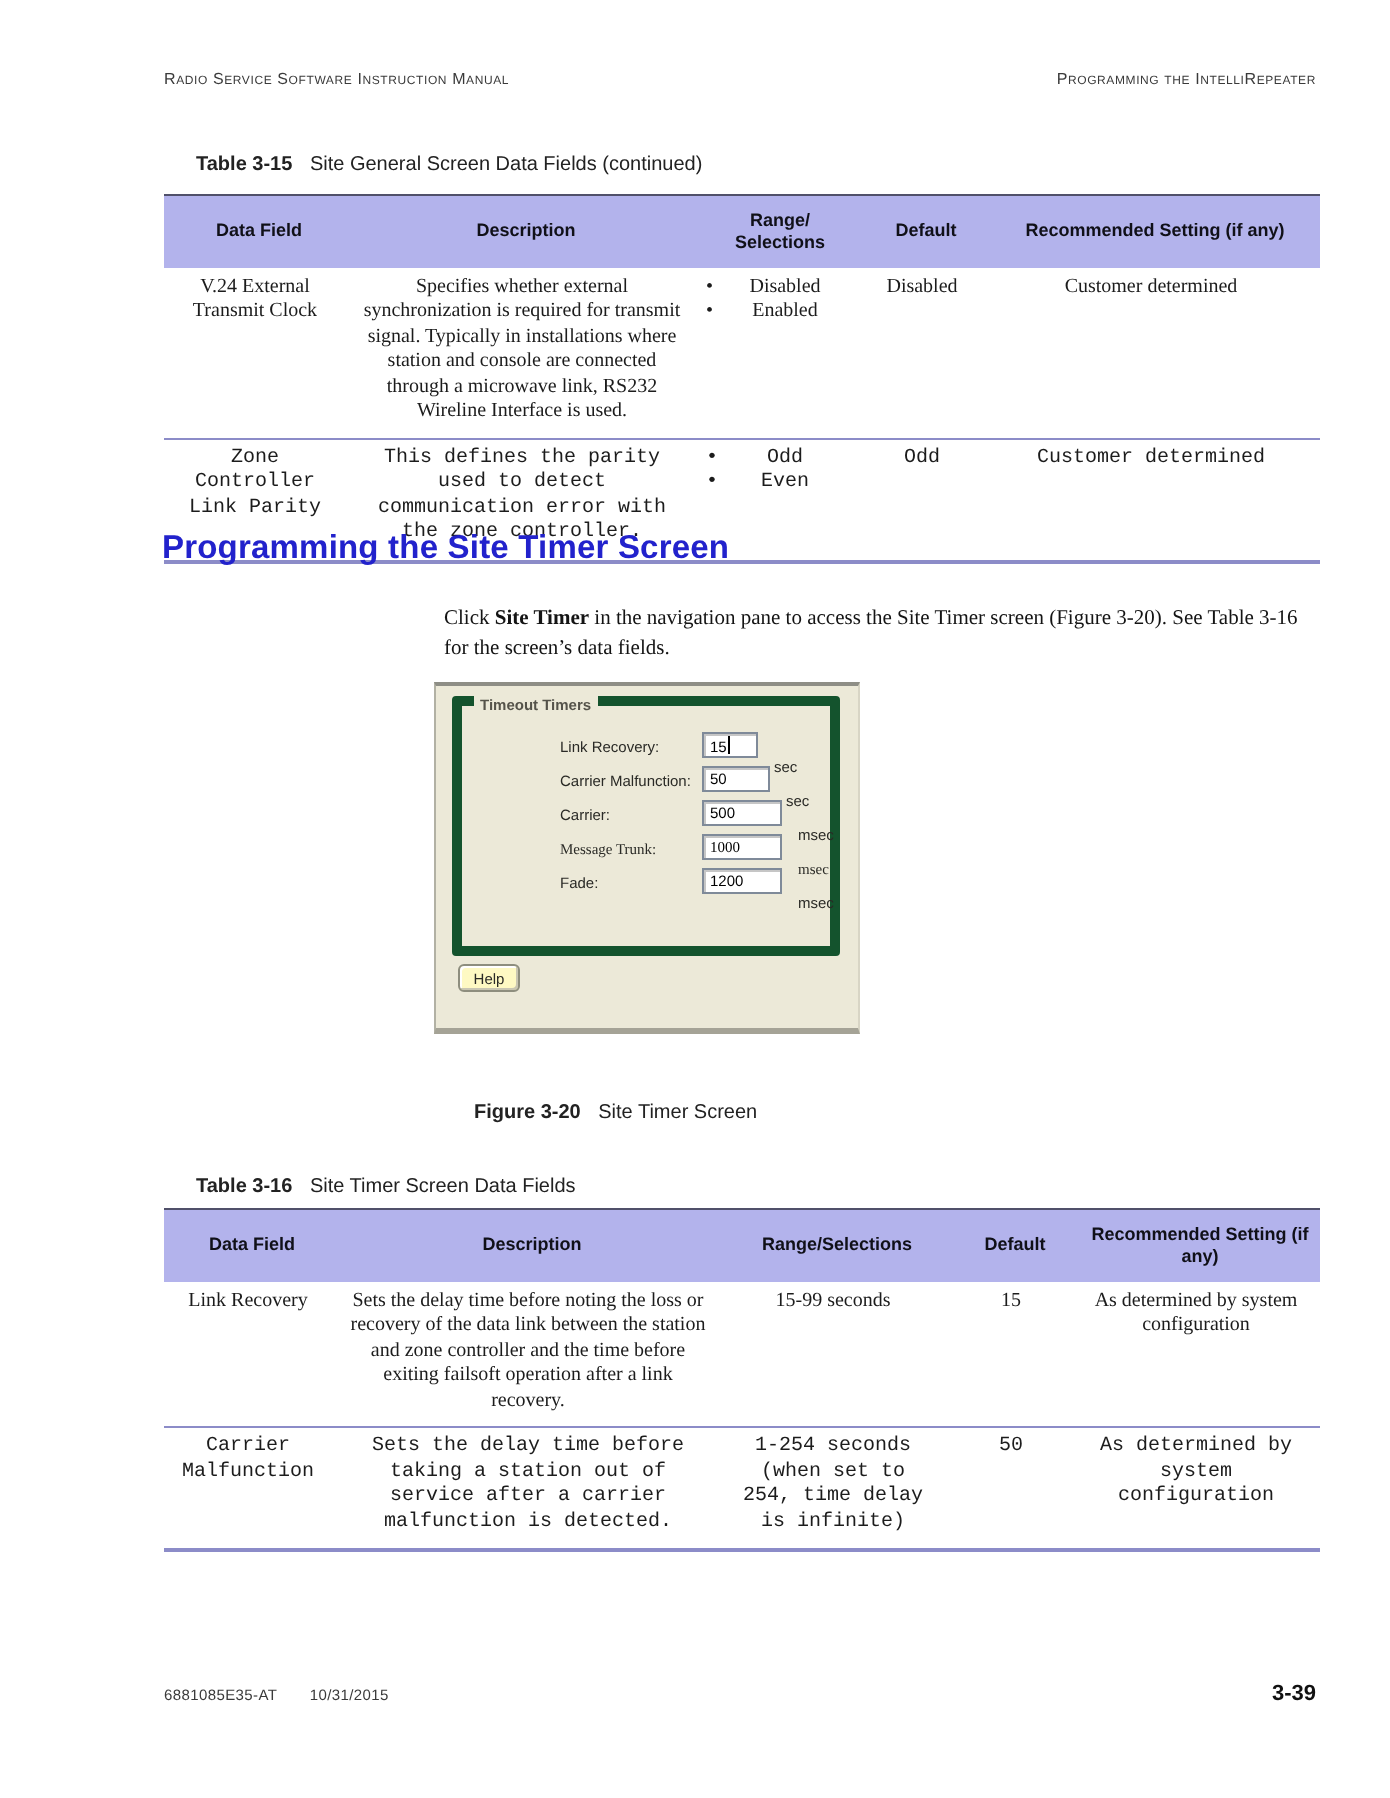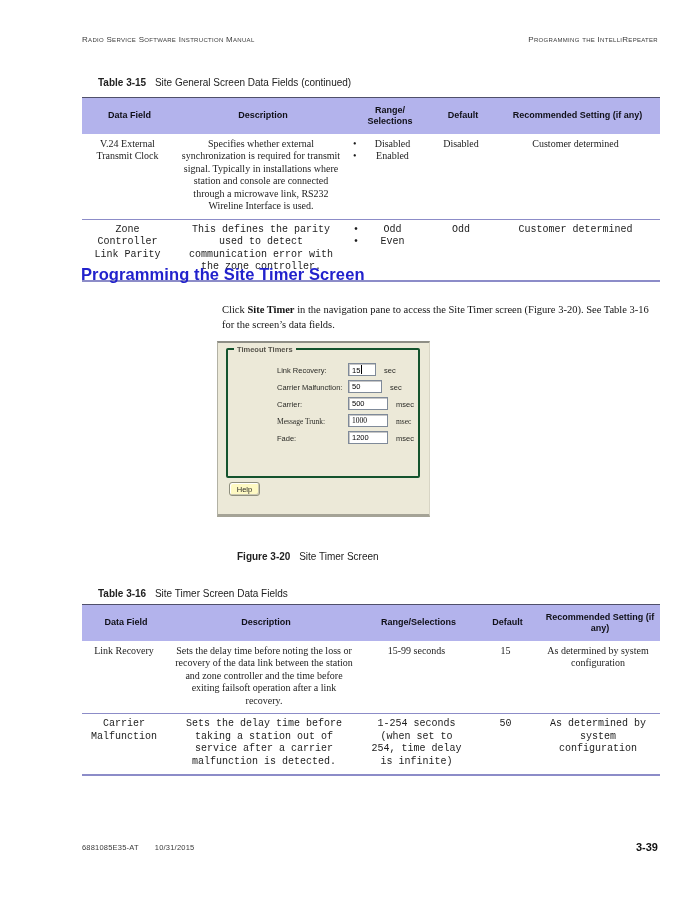--- a/index.html
+++ b/index.html
@@ -81,40 +81,40 @@
     position: absolute; top: 341px; left: 217px; width: 213px; height: 176px;
     background: #ece9d8;
     border-top: 2px solid #8e8e86;
     border-left: 1px solid #b2b1a4;
     border-right: 1px solid #d8d5c5;
     border-bottom: 3px solid #a5a396;
     font-size: 7.5px; color: #2a2a26;
   }
   .groupbox {
     position: absolute; top: 5px; left: 8px; width: 194px; height: 130px;
-    border: 2px solid #14532d; border-radius: 2px;
+    border: 5px solid #14532d; border-radius: 2px;
   }
   .groupbox-legend {
     position: absolute; top: -5px; left: 6px; background: #ece9d8;
     padding: 0 3px; font-size: 7.5px; color: #55534a; font-weight: bold;
   }
   .field-row { position: absolute; left: 0; width: 100%; height: 13px; }
   .fr-0 { top: 13px; } .fr-1 { top: 30px; } .fr-2 { top: 47px; }
   .fr-3 { top: 64px; font-family: Liberation Serif, serif; } .fr-4 { top: 81px; }
   .field-label { position: absolute; left: 11px; top: 3px; padding-left: 38px; }
   .field-input {
     position: absolute; left: 120px; top: 0; height: 13px;
     background: #fff; border: 1px solid #7f8a99;
     box-shadow: inset 1px 1px 0 #c6c6c6;
     font-size: 7.5px; color: #000; padding: 1px 0 0 3px;
   }
   .fi-w0 { width: 28px; } .fi-w1 { width: 34px; } .fi-w2 { width: 40px; }
   .caret { display: inline-block; width: 1px; height: 9px; background: #000;
            vertical-align: -1px; margin-left: 1px; }
-  .field-unit { position: absolute; top: 3px; }
+  .field-unit { position: absolute; top: 13px; }
   .fu-0 { left: 156px; } .fu-1 { left: 162px; } .fu-2 { left: 168px; }
   .fu-3 { left: 168px; } .fu-4 { left: 168px; }
   .help-btn {
     position: absolute; top: 139px; left: 11px; width: 31px; height: 14px;
     background: #fef9c3; border: 1px solid #8e8e7e; border-radius: 3px;
     box-shadow: inset -1px -1px 0 #c9c6b2, inset 1px 1px 0 #ffffff;
     font-family: "Liberation Sans", sans-serif; font-size: 7.5px; color: #2a2a26;
   }
 
   .fig-caption {

